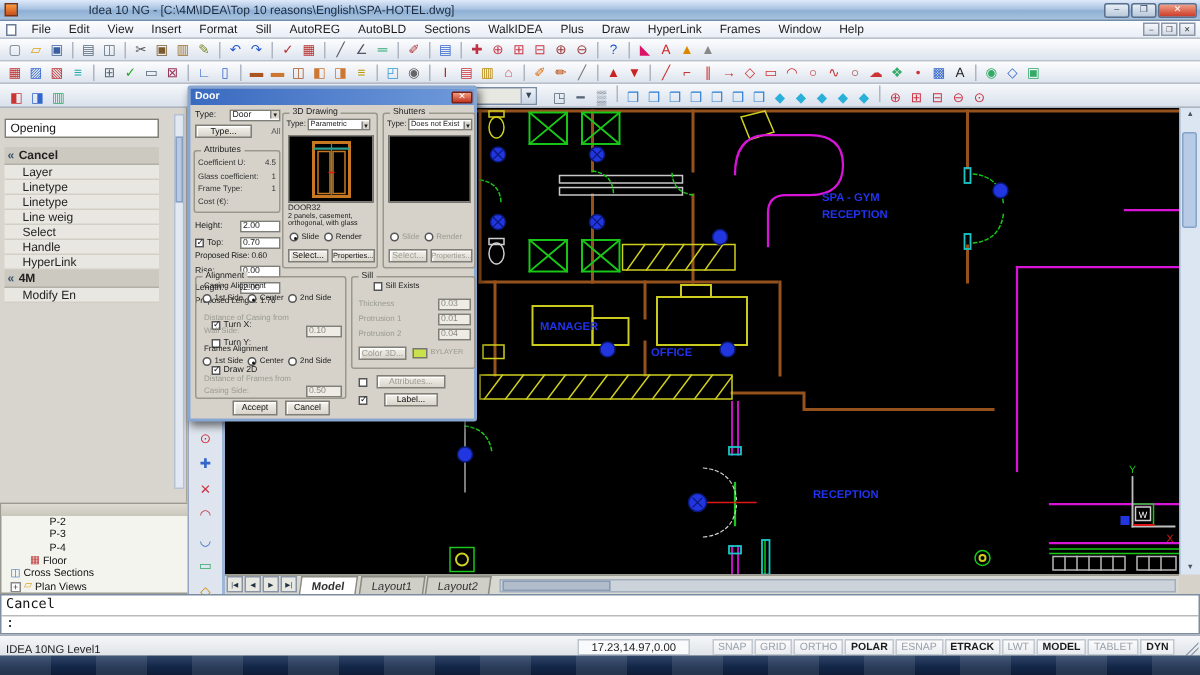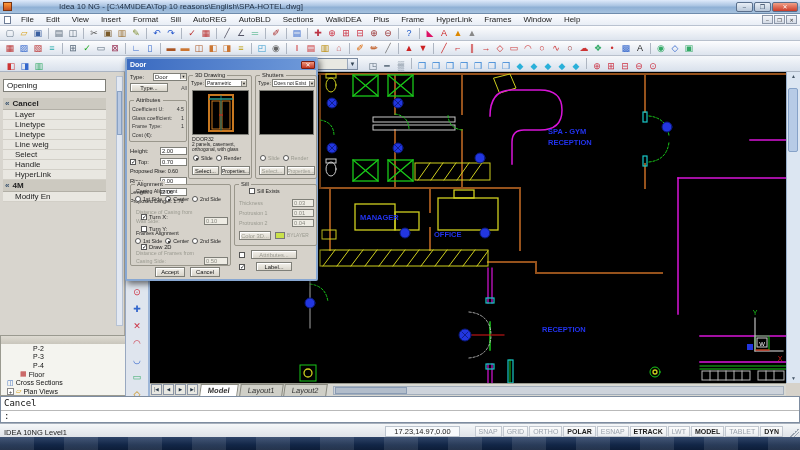--- a/index.html
+++ b/index.html
@@ -177,21 +177,21 @@
         <span class="mitem">Edit</span>
         <span class="mitem">View</span>
         <span class="mitem">Insert</span>
         <span class="mitem">Format</span>
         <span class="mitem">Sill</span>
         <span class="mitem">AutoREG</span>
         <span class="mitem">AutoBLD</span>
         <span class="mitem">Sections</span>
         <span class="mitem">WalkIDEA</span>
         <span class="mitem">Plus</span>
-        <span class="mitem">Frame</span>
+        <span class="mitem">Draw</span>
         <span class="mitem">HyperLink</span>
         <span class="mitem">Frames</span>
         <span class="mitem">Window</span>
         <span class="mitem">Help</span>
       </div>
     <span class="mdi">
       <span class="mdib">‒</span>
       <span class="mdib">❐</span>
       <span class="mdib">✕</span>
     </span>

